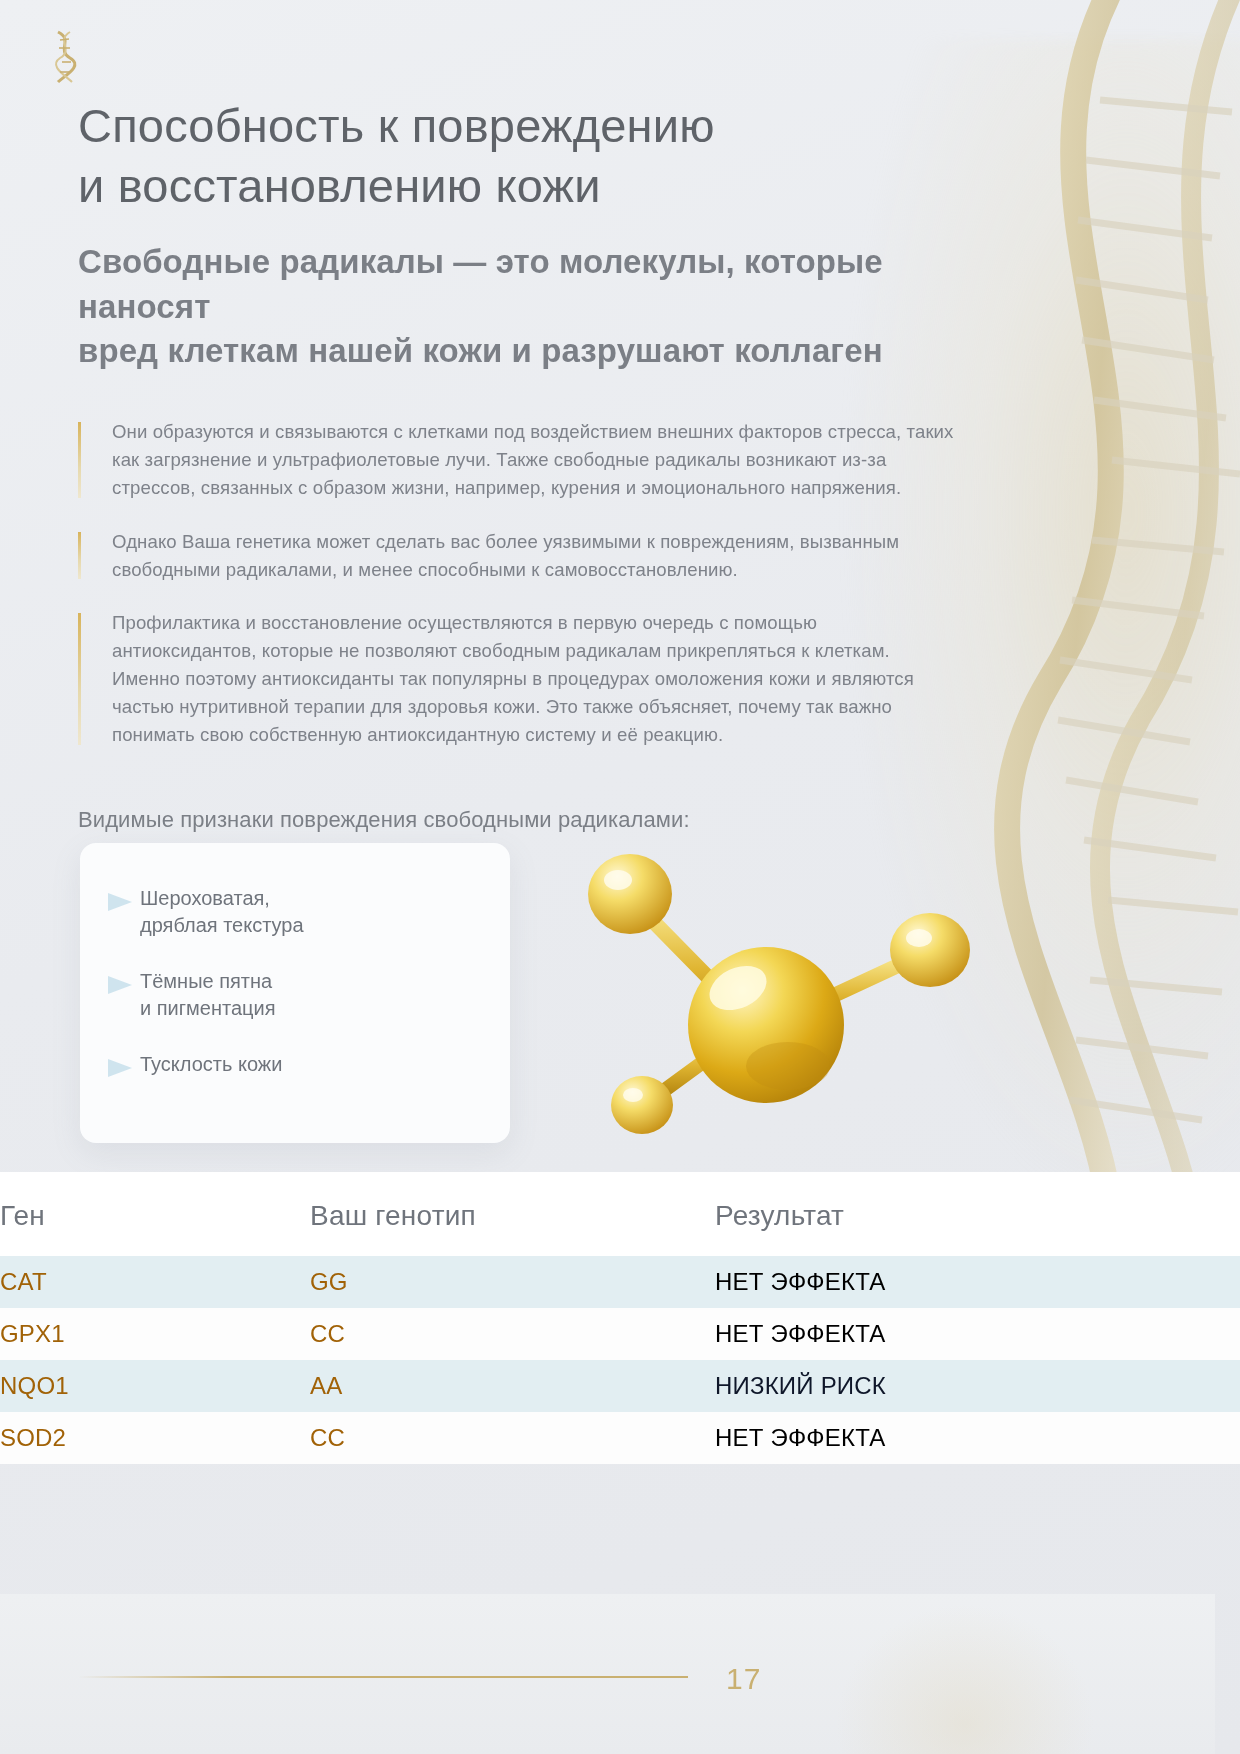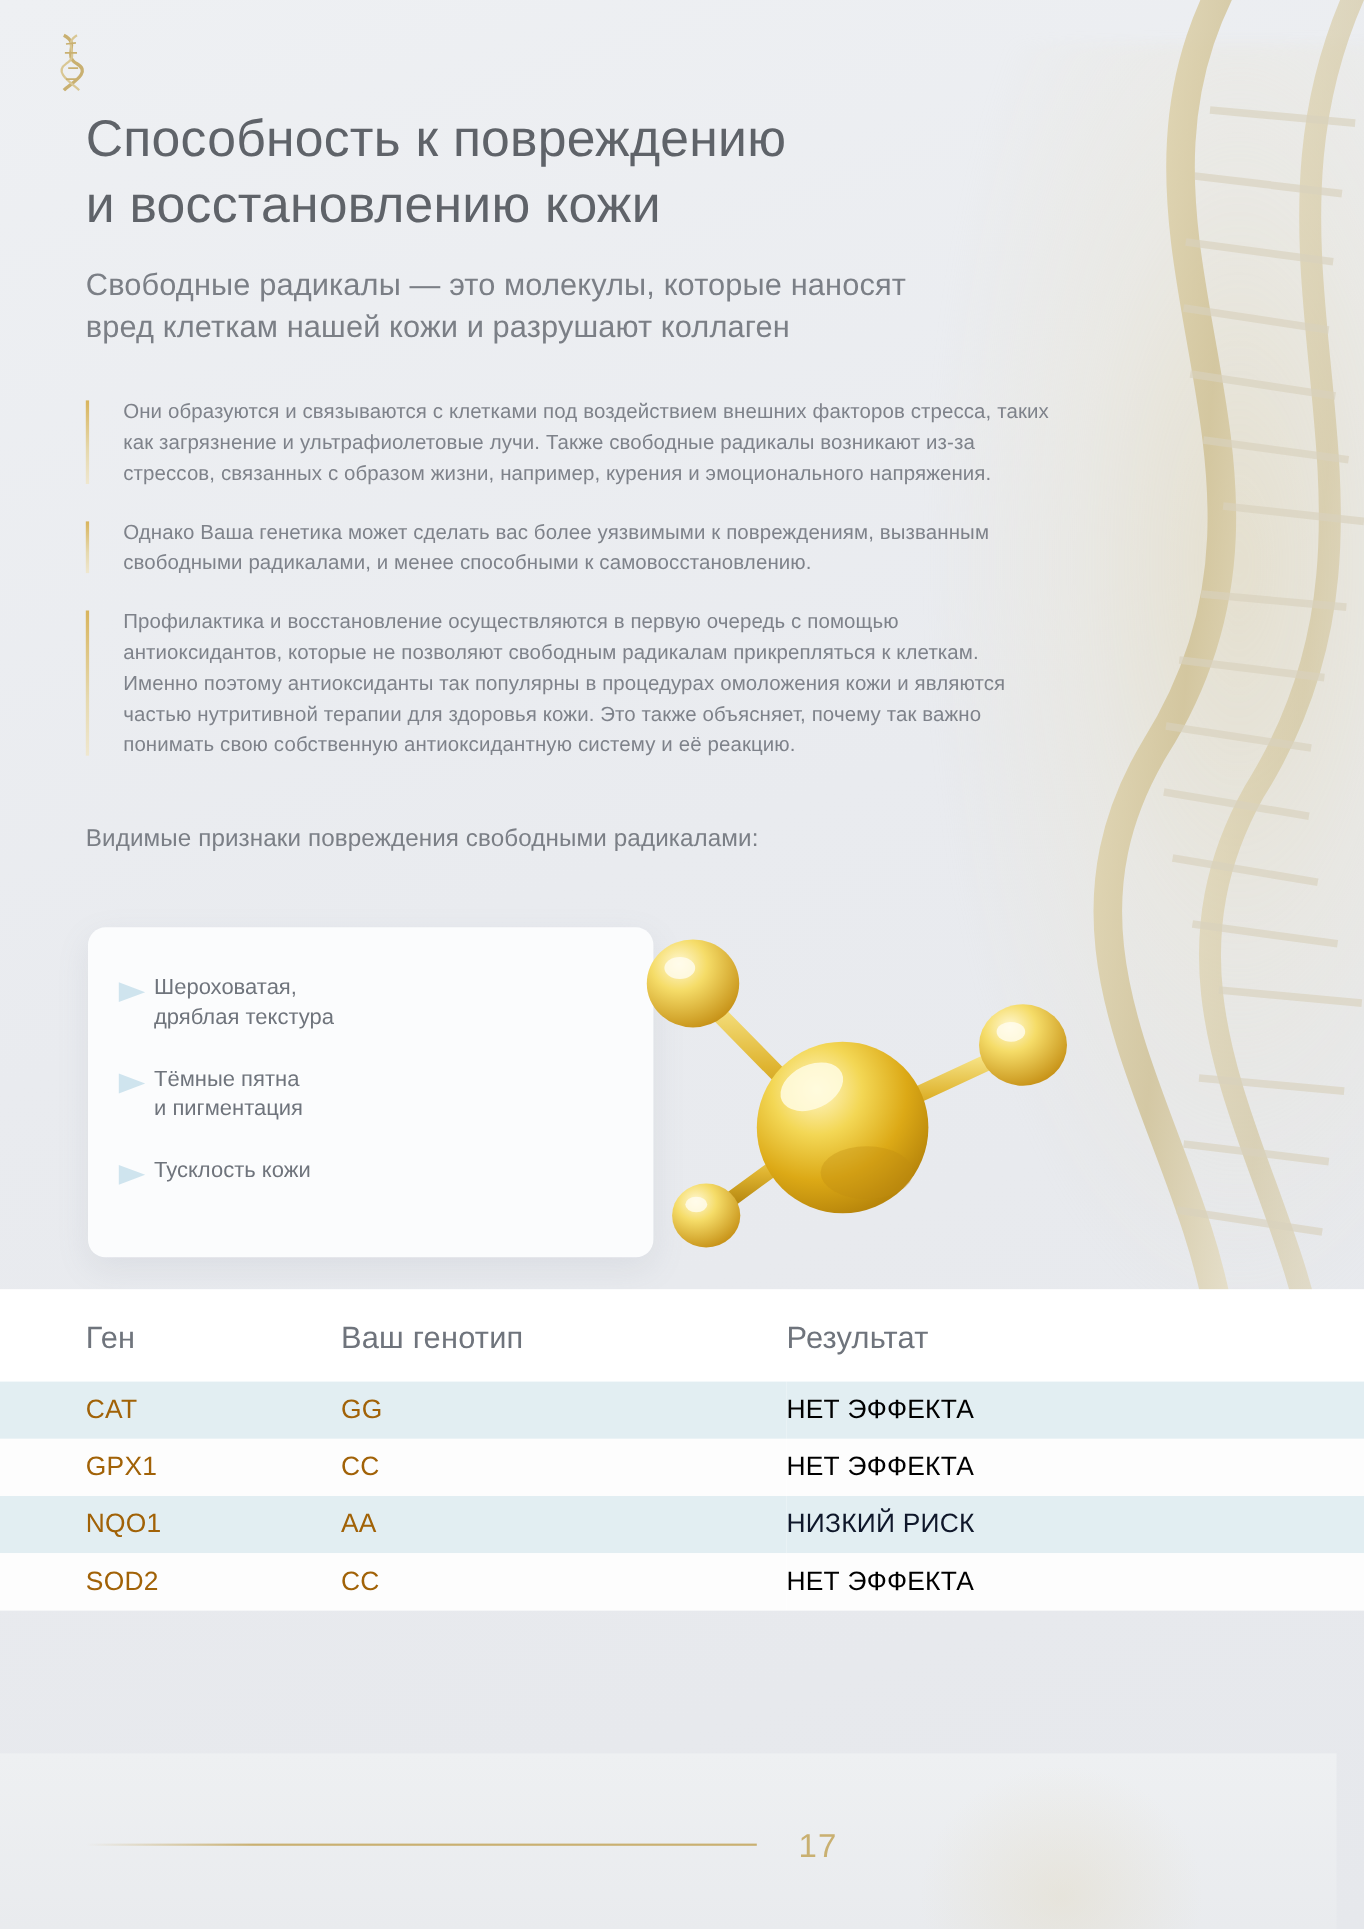--- a/index.html
+++ b/index.html
@@ -66,22 +66,22 @@
   h1.title {
     margin: 0;
     font-weight: 300;
     font-size: 47px;
     line-height: 1.28;
     color: #5f6369;
     letter-spacing: 0.2px;
   }
   h2.subtitle {
     margin: 24px 0 0 0;
-    font-weight: 400;
-    font-size: 28px;
+    font-weight: 700;
+    font-size: 33px;
     line-height: 1.35;
     color: #7b7f86;
     letter-spacing: 0.1px;
   }
 
   .para-list { margin-top: 44px; }
   .para {
     position: relative;
     padding-left: 34px;
     margin-bottom: 26px;
@@ -109,21 +109,21 @@
     font-size: 22px;
     color: #7b7f86;
     letter-spacing: 0.1px;
   }
 
   
   .signs-card {
     position: absolute;
     left: 80px;
     top: 843px;
-    width: 514px;
+    width: 430px;
     height: 300px;
     background: #fbfcfd;
     border-radius: 16px;
     box-shadow: 0 10px 30px rgba(120,130,150,0.12);
   }
   .sign-row {
     display: flex;
     align-items: flex-start;
     padding: 0 26px;
     margin-top: 30px;
@@ -176,21 +176,21 @@
   .table td {
     font-weight: 300;
     font-size: 24px;
     color: #a16207;
     padding: 12px 0;
     letter-spacing: 0.2px;
   }
   .table col.c1 { width: 310px; }
   .table col.c2 { width: 405px; }
   .table col.c3 { width: 525px; }
-  .table th:first-child, .table td:first-child { padding-left: 78px; }
+  .table th:first-child, .table td:first-child { }
   tr.alt { background: #e2eef2; }
   tr.plain { background: #fdfdfd; }
   td.result { color: #000000; }
   td.result.lowrisk { color: #0f172a; }
 
   
   .footer {
     position: absolute;
     left: 0;
     bottom: 0;

